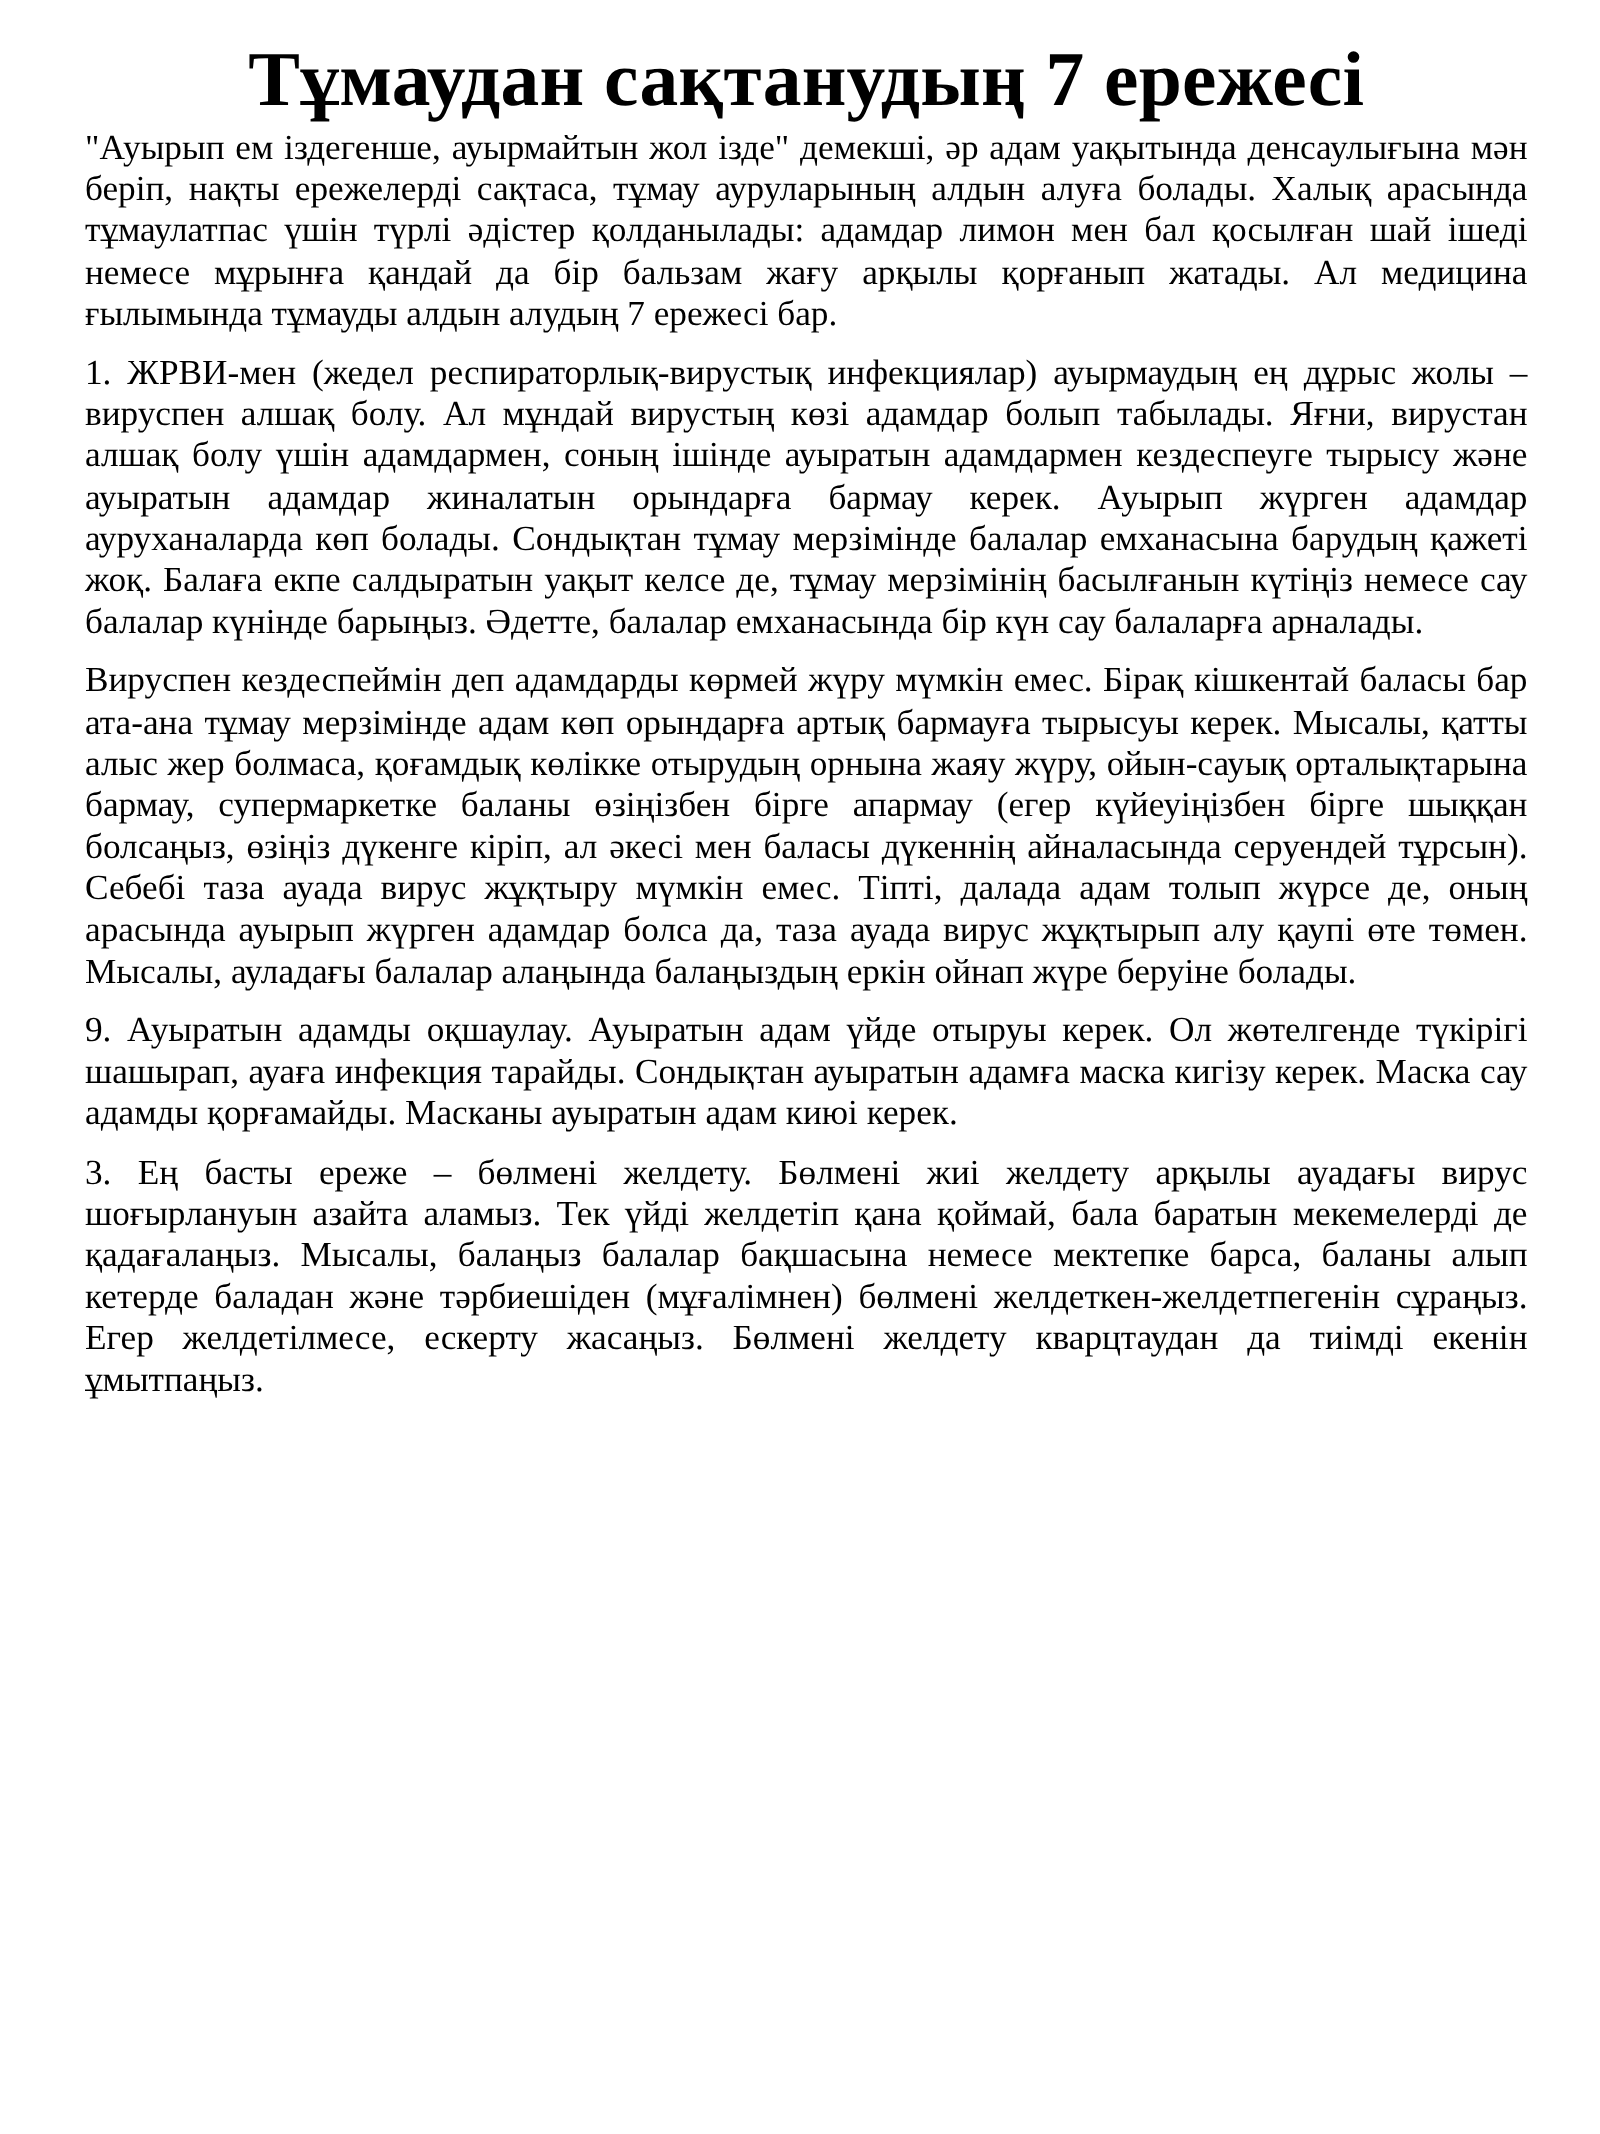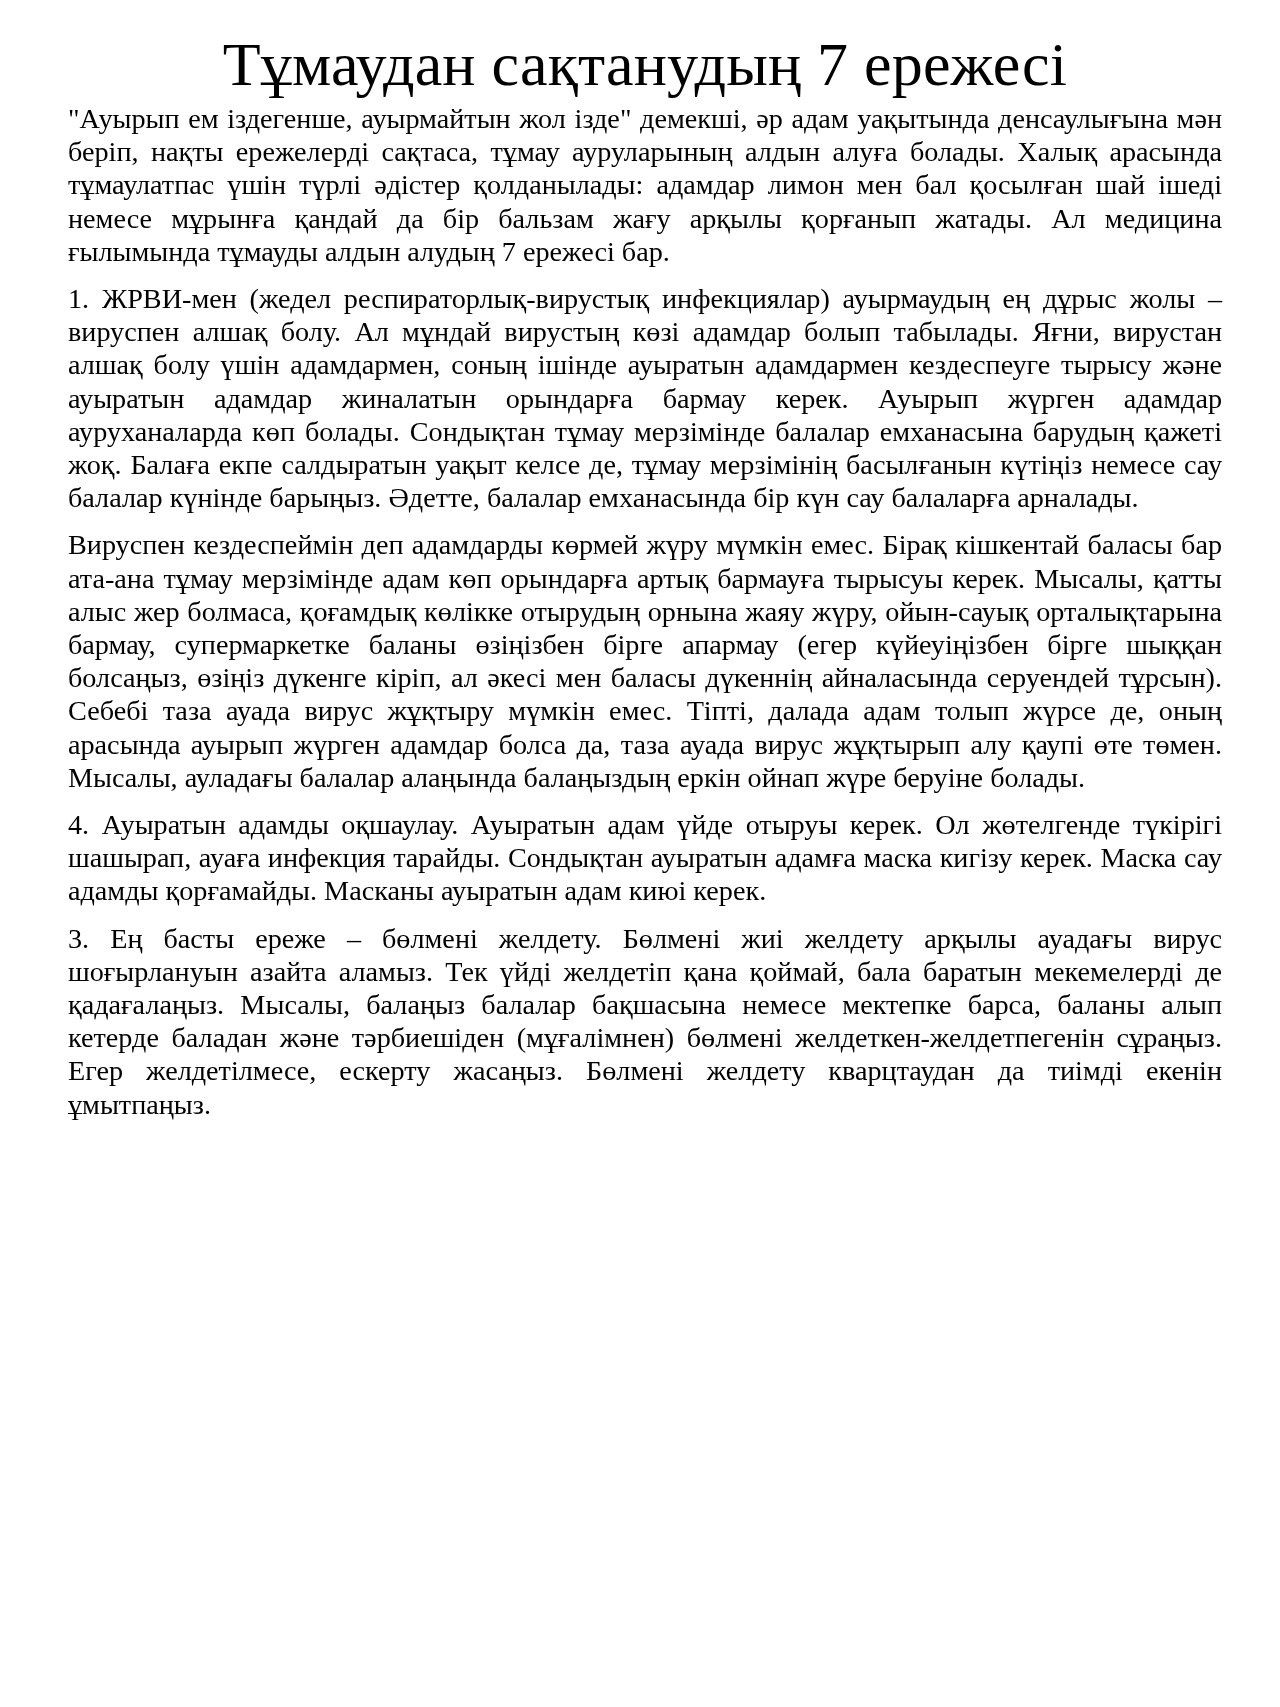--- a/index.html
+++ b/index.html
@@ -15,21 +15,21 @@
     color: #000000;
     font-family: "Liberation Serif", "DejaVu Serif", serif;
   }
   .page {
     position: absolute;
     left: 68px;
     top: 28px;
     width: 1154px;
   }
   .title {
-    font-weight: normal;
+    font-weight: bold;
     font-size: 62px;
     line-height: 72px;
     text-align: center;
     margin: 0;
     letter-spacing: 0.2px;
   }
   .para {
     font-size: 28.2px;
     line-height: 33.2px;
     text-align: justify;
@@ -43,15 +43,15 @@
   }
 </style>
 </head>
 <body>
 
 <div class="page">
   <h1 class="title">Тұмаудан сақтанудың 7 ережесі</h1>
   <p class="para intro">"Ауырып ем іздегенше, ауырмайтын жол ізде" демекші, әр адам уақытында денсаулығына мән беріп, нақты ережелерді сақтаса, тұмау ауруларының алдын алуға болады. Халық арасында тұмаулатпас үшін түрлі әдістер қолданылады: адамдар лимон мен бал қосылған шай ішеді немесе мұрынға қандай да бір бальзам жағу арқылы қорғанып жатады. Ал медицина ғылымында тұмауды алдын алудың 7 ережесі бар.</p>
   <p class="para">1. ЖРВИ-мен (жедел респираторлық-вирустық инфекциялар) ауырмаудың ең дұрыс жолы – вируспен алшақ болу. Ал мұндай вирустың көзі адамдар болып табылады. Яғни, вирустан алшақ болу үшін адамдармен, соның ішінде ауыратын адамдармен кездеспеуге тырысу және ауыратын адамдар жиналатын орындарға бармау керек. Ауырып жүрген адамдар ауруханаларда көп болады. Сондықтан тұмау мерзімінде балалар емханасына барудың қажеті жоқ. Балаға екпе салдыратын уақыт келсе де, тұмау мерзімінің басылғанын күтіңіз немесе сау балалар күнінде барыңыз. Әдетте, балалар емханасында бір күн сау балаларға арналады.</p>
   <p class="para">Вируспен кездеспеймін деп адамдарды көрмей жүру мүмкін емес. Бірақ кішкентай баласы бар ата-ана тұмау мерзімінде адам көп орындарға артық бармауға тырысуы керек. Мысалы, қатты алыс жер болмаса, қоғамдық көлікке отырудың орнына жаяу жүру, ойын-сауық орталықтарына бармау, супермаркетке баланы өзіңізбен бірге апармау (егер күйеуіңізбен бірге шыққан болсаңыз, өзіңіз дүкенге кіріп, ал әкесі мен баласы дүкеннің айналасында серуендей тұрсын). Себебі таза ауада вирус жұқтыру мүмкін емес. Тіпті, далада адам толып жүрсе де, оның арасында ауырып жүрген адамдар болса да, таза ауада вирус жұқтырып алу қаупі өте төмен. Мысалы, ауладағы балалар алаңында балаңыздың еркін ойнап жүре беруіне болады.</p>
-  <p class="para">4. Ауыратын адамды оқшаулау. Ауыратын адам үйде отыруы керек. Ол жөтелгенде түкірігі шашырап, ауаға инфекция тарайды. Сондықтан ауыратын адамға маска кигізу керек. Маска сау адамды қорғамайды. Масканы ауыратын адам киюі керек.</p>
+  <p class="para">9. Ауыратын адамды оқшаулау. Ауыратын адам үйде отыруы керек. Ол жөтелгенде түкірігі шашырап, ауаға инфекция тарайды. Сондықтан ауыратын адамға маска кигізу керек. Маска сау адамды қорғамайды. Масканы ауыратын адам киюі керек.</p>
   <p class="para">3. Ең басты ереже – бөлмені желдету. Бөлмені жиі желдету арқылы ауадағы вирус шоғырлануын азайта аламыз. Тек үйді желдетіп қана қоймай, бала баратын мекемелерді де қадағалаңыз. Мысалы, балаңыз балалар бақшасына немесе мектепке барса, баланы алып кетерде баладан және тәрбиешіден (мұғалімнен) бөлмені желдеткен-желдетпегенін сұраңыз. Егер желдетілмесе, ескерту жасаңыз. Бөлмені желдету кварцтаудан да тиімді екенін ұмытпаңыз.</p>
 </div>
 
 </body></html>

